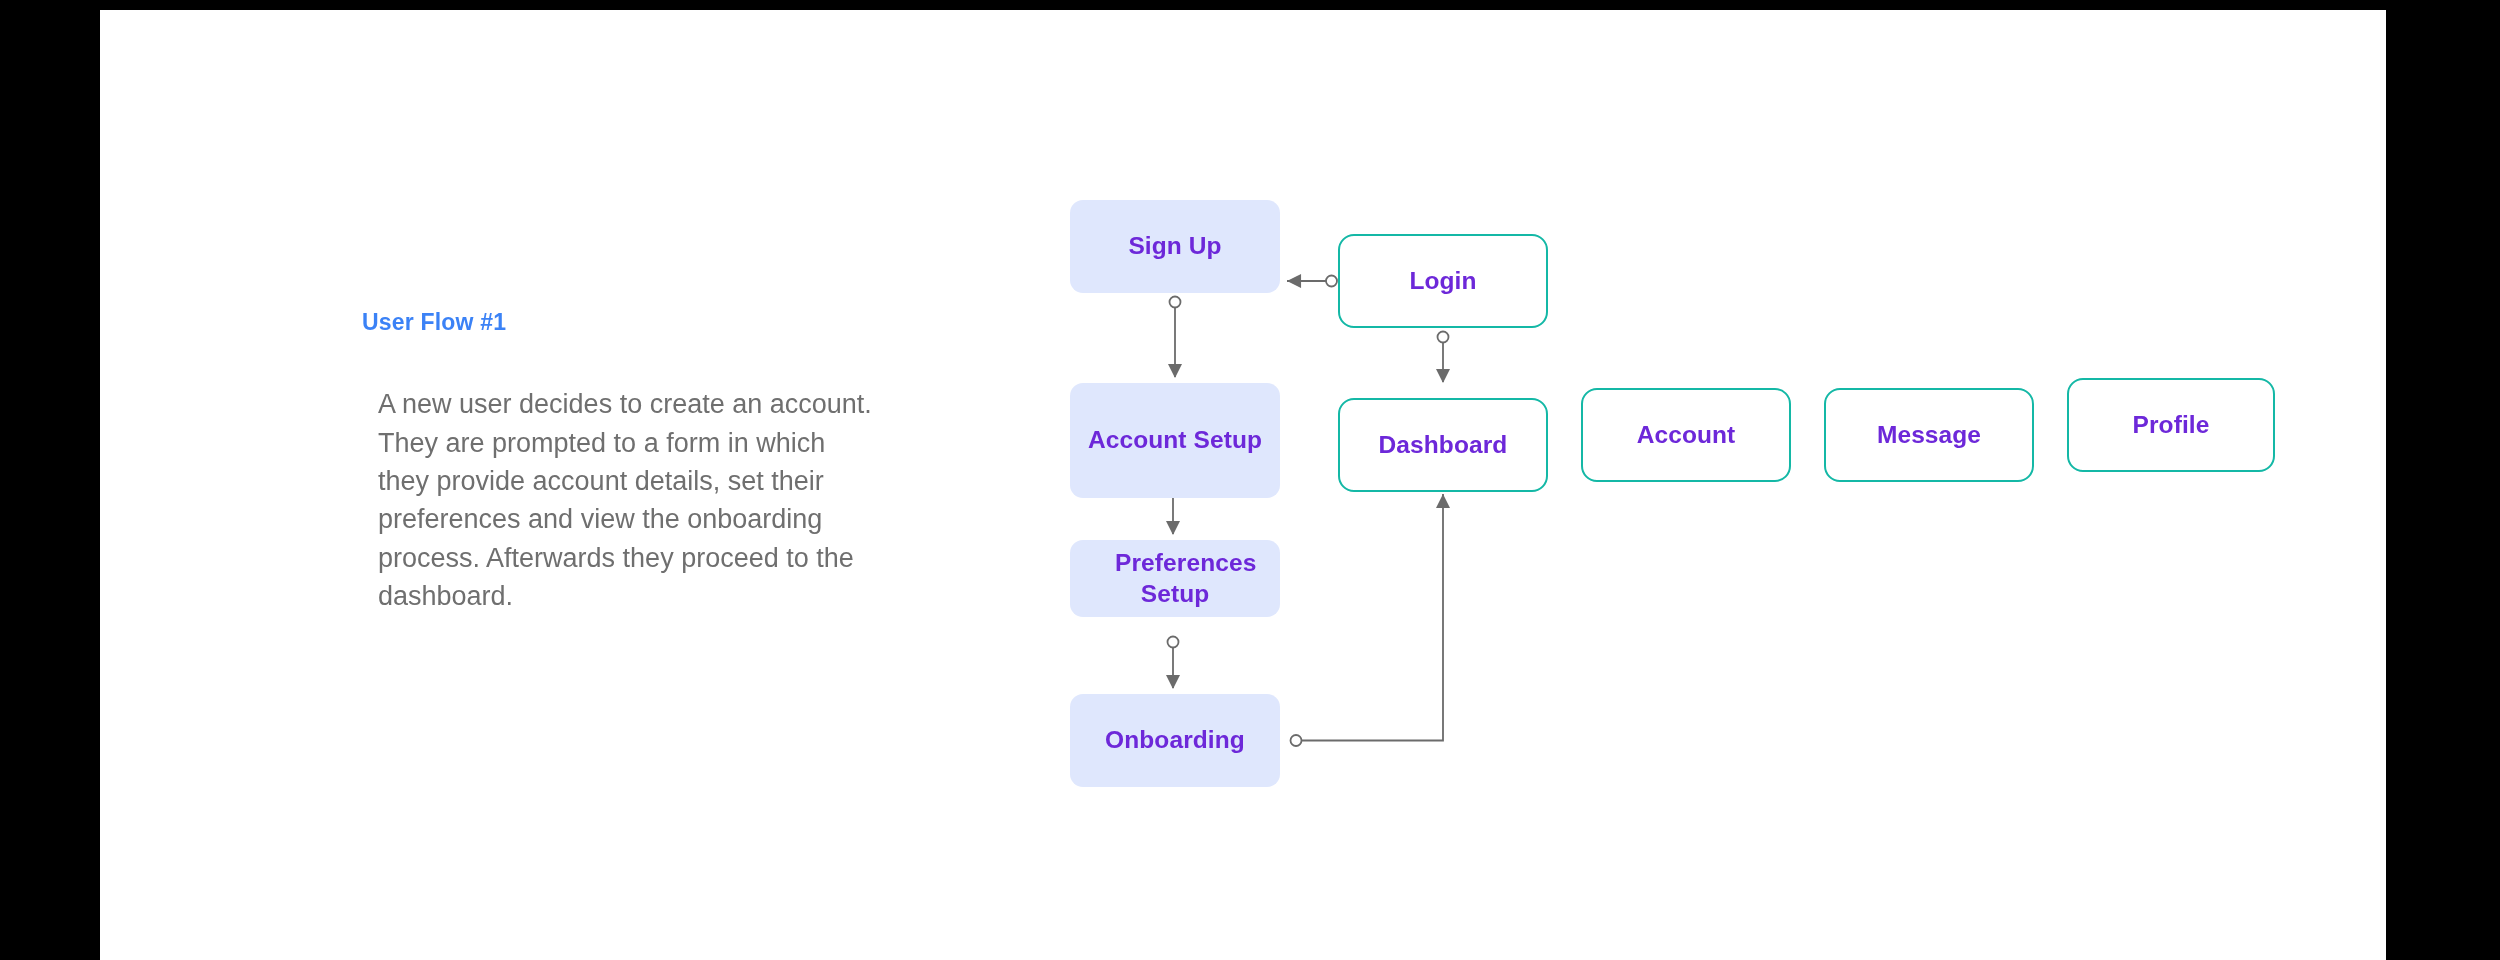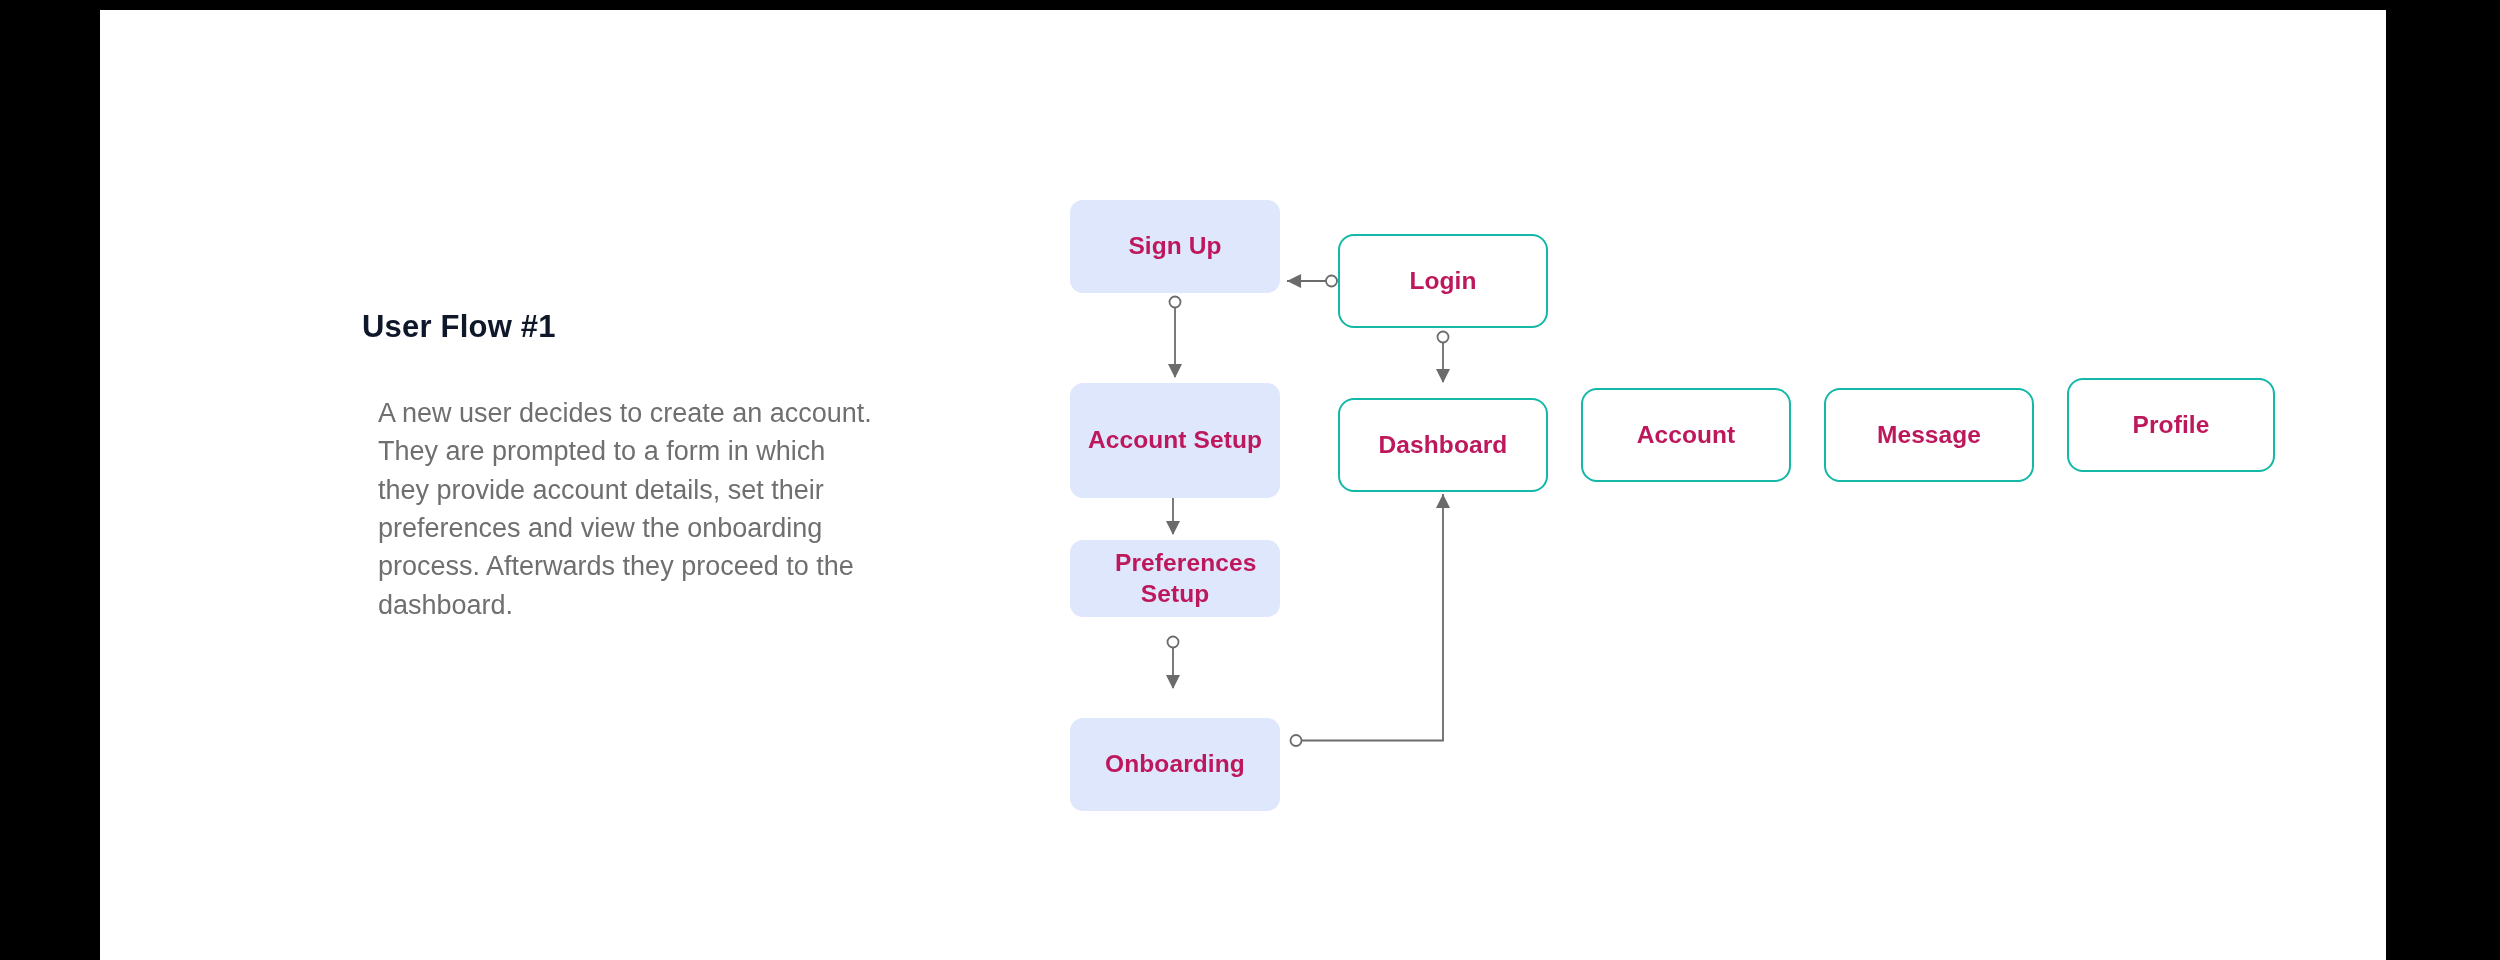--- a/index.html
+++ b/index.html
@@ -30,23 +30,23 @@
   }
 
   
   #desc-panel {
     position: absolute;
     left: 262px;
     top: 300px;
     width: 530px;
   }
   #flow-title {
-    font-size: 31px;
+    font-size: 23px;
     font-weight: bold;
-    color: #0f172a;
+    color: #3b82f6;
     letter-spacing: 0.2px;
     margin: 0 0 50px 0;
     line-height: 1.1;
   }
   #flow-desc {
     font-size: 27px;
     color: #6f6f6f;
     line-height: 1.42;
     margin: 16px;
     font-weight: 400;
@@ -64,21 +64,21 @@
   .node {
     position: absolute;
     display: flex;
     align-items: center;
     justify-content: center;
     text-align: center;
     box-sizing: border-box;
     font-size: 24.5px;
     font-weight: bold;
     line-height: 1.25;
-    color: #be185d;
+    color: #6d28d9;
     letter-spacing: 0.1px;
     padding: 4px 8px;
   }
   .node.filled {
     background: #dfe7fd;
     border-radius: 13px;
     border: none;
   }
   .node.outlined {
     background: #ffffff;
@@ -157,21 +157,21 @@
       </div>
 
       <div class="node filled" style="left:970px; top:373px; width:210px; height:115px;">
         <span>Account Setup</span>
       </div>
 
       <div class="node filled" style="left:970px; top:530px; width:210px; height:77px;">
         <span style="max-width:120px;">Preferences Setup</span>
       </div>
 
-      <div class="node filled" style="left:970px; top:684px; width:210px; height:93px;margin-top:24px;">
+      <div class="node filled" style="left:970px; top:684px; width:210px; height:93px;">
         <span>Onboarding</span>
       </div>
 
       <div class="node outlined" style="left:1238px; top:224px; width:210px; height:94px;">
         <span>Login</span>
       </div>
 
       <div class="node outlined" style="left:1238px; top:388px; width:210px; height:94px;">
         <span>Dashboard</span>
       </div>

